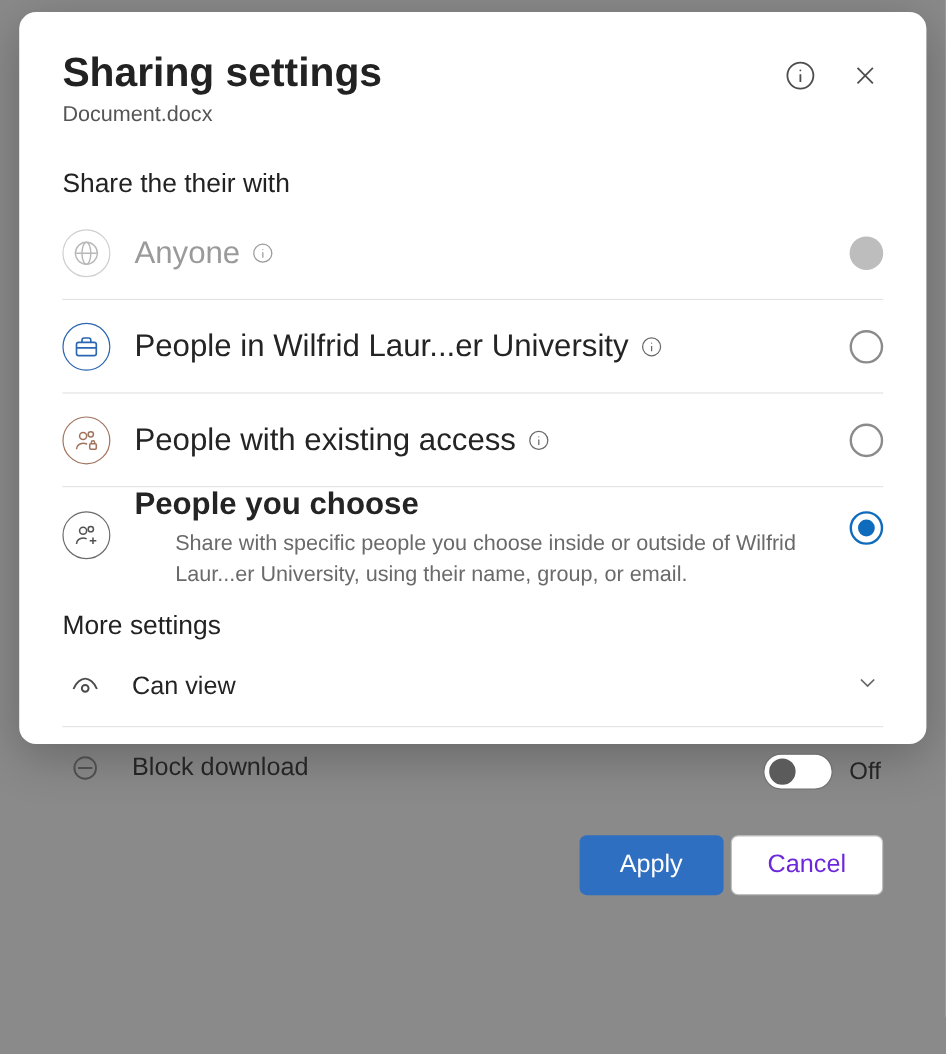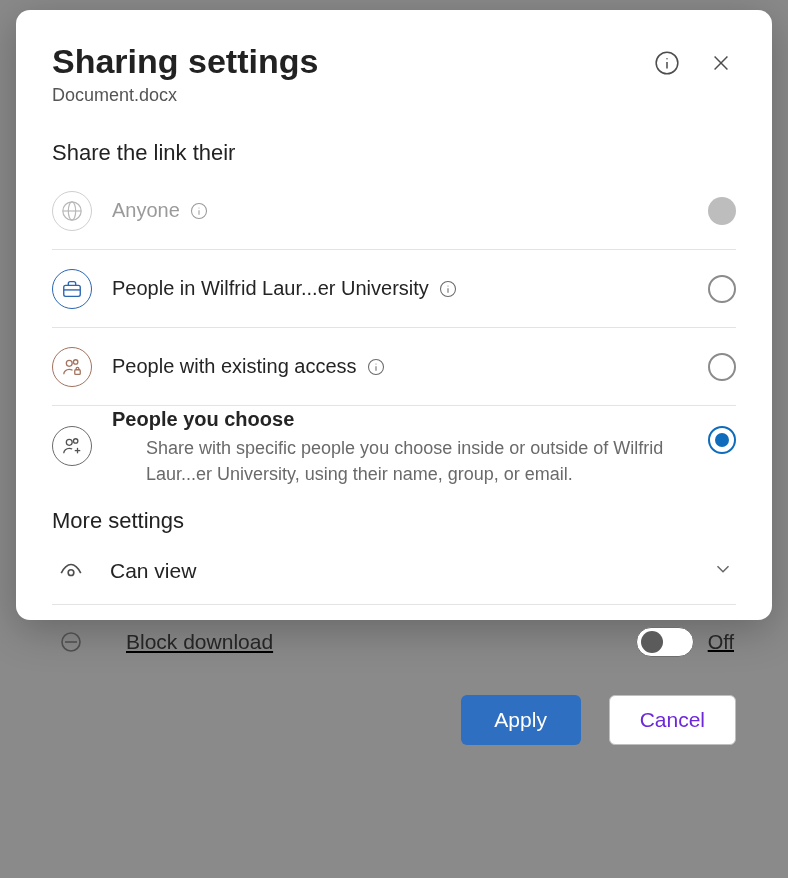--- a/index.html
+++ b/index.html
@@ -60,21 +60,21 @@
     }
     .opt-icon svg { display:block; }
     .opt-icon.globe   { border-color:#cfcfcf; color:#b8b8b8; }
     .opt-icon.org     { border-color:#2b66b3; color:#2b66b3; }
     .opt-icon.exist   { border-color:#a2735e; color:#a2735e; }
     .opt-icon.choose  { border-color:#6b6b6b; color:#525252; }
 
     .opt-body { flex: 1 1 auto; display:flex; flex-direction:column; gap:4px; min-width:0; }
     .opt-label {
       display:flex; align-items:center; gap:10px;
-      font-size: 20px; color:#242424;
+      font-size: 26px; color:#242424;
     }
     .opt-label.disabled { color:#9a9a9a; }
     .opt-label .info { display:inline-flex; }
     .opt-label .info svg { width:18px; height:18px; }
 
     .opt.selected .opt-label { font-weight:600; }
     .opt-desc { font-size:18px; color:#6a6a6a; line-height:1.45;margin-left:34px; }
 
     .radio {
       width: 28px; height: 28px; flex:0 0 28px;
@@ -95,40 +95,39 @@
       display:flex; align-items:center; gap:24px;
       border-bottom:1px solid #e3e3e3;
       padding: 14px 2px 20px 4px;
       cursor:pointer;
     }
     .row-icon { width:30px; display:flex; justify-content:center; color:#4d4d4d; }
     .row-label { flex:1 1 auto; font-size:21px; color:#242424; }
     .chev { color:#666; }
 
     .toggle-row {
-      display:flex; align-items:center; gap:40px;
+      display:flex; align-items:flex-start; gap:24px;
       padding: 22px 2px 10px 4px;
-      text-decoration: underline;
     }
     .toggle-ctrl { display:flex; align-items:center; gap:14px; }
     .toggle {
       width:58px; height:30px; border-radius:15px;
       border:1.5px solid #6e6e6e; position:relative; cursor:pointer;
       background:#fff;
     }
     .toggle .knob {
       position:absolute; width:22px; height:22px; border-radius:50%;
       background:#5b5b5b; top:50%; left:4px; transform:translateY(-50%);
     }
     .toggle-state { font-size:20px; color:#242424; }
 
     
     .footer {
       margin-top:auto;
-      display:flex; justify-content:flex-end; gap:28px;
+      display:flex; justify-content:flex-end; gap:6px;
       padding-top: 28px;
     }
     .btn {
       font-size:21px; font-family:inherit; cursor:pointer;
       padding: 12px 30px; border-radius:6px;
       min-width: 120px;
     }
     .btn-primary {
       background:#2f6fc1; color:#fff; border:none;
     }
@@ -160,21 +159,21 @@
         <span>
           <svg width="22" height="22" viewBox="0 0 24 24" fill="none" stroke="currentColor" stroke-width="1.6">
             <line x1="5" y1="5" x2="19" y2="19"></line>
             <line x1="19" y1="5" x2="5" y2="19"></line>
           </svg>
         </span>
       </div>
     </div>
   </div>
 
-  <div class="sect-h">Share the link their</div>
+  <div class="sect-h">Share the their with</div>
 
   <div class="opt">
     <div class="opt-icon globe">
       <svg width="22" height="22" viewBox="0 0 24 24" fill="none" stroke="currentColor" stroke-width="1.3">
         <circle cx="12" cy="12" r="10"></circle>
         <ellipse cx="12" cy="12" rx="4" ry="10"></ellipse>
         <line x1="2" y1="12" x2="22" y2="12"></line>
       </svg>
     </div>
     <div class="opt-body">

